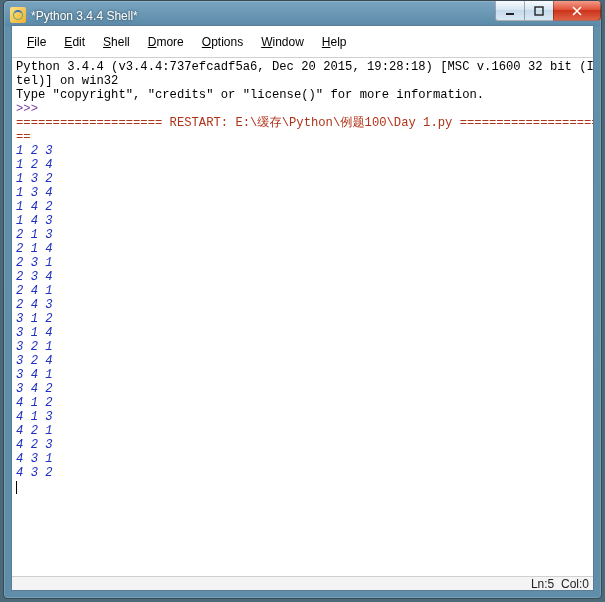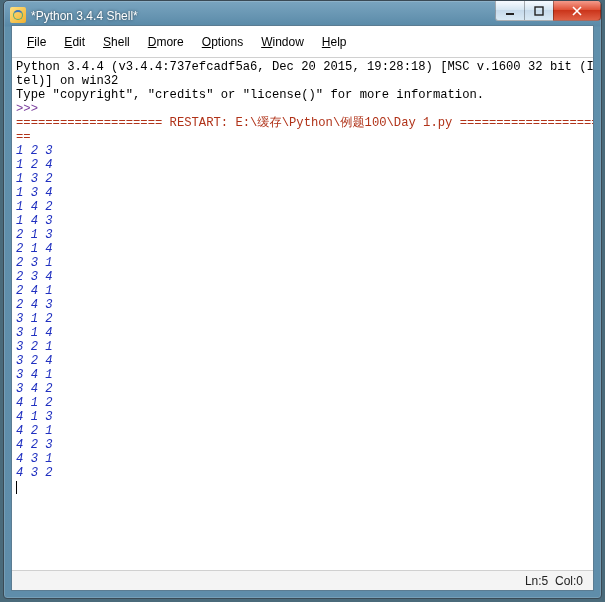--- a/index.html
+++ b/index.html
@@ -81,23 +81,23 @@
   }
   .shell .intro { color: #000; }
   .shell .prompt { color: #7a3e9d; }
   .shell .restart { color: #b03218; }
   .shell .out { color: #2030c0; font-style: italic; }
   .shell .caret {
     display: inline-block; width: 1px; height: 13px;
     background: #000; vertical-align: text-bottom;
   }
   .statusbar {
-    height: 20px; border-top: 1px solid #d0d0d0;
+    height: 14px; border-top: 1px solid #d0d0d0;
     display: flex; align-items: center; justify-content: flex-end;
-    font-size: 12px; color: #222; padding-right: 10px;
+    font-size: 12px; color: #222; padding-right: 4px;
     background: #f4f4f4;
   }
 </style>
 </head>
 <body>
 
 <div class="window">
   <div class="titlebar">
     <span class="icon"></span>
     <span class="caption">*Python 3.4.4 Shell*</span>

